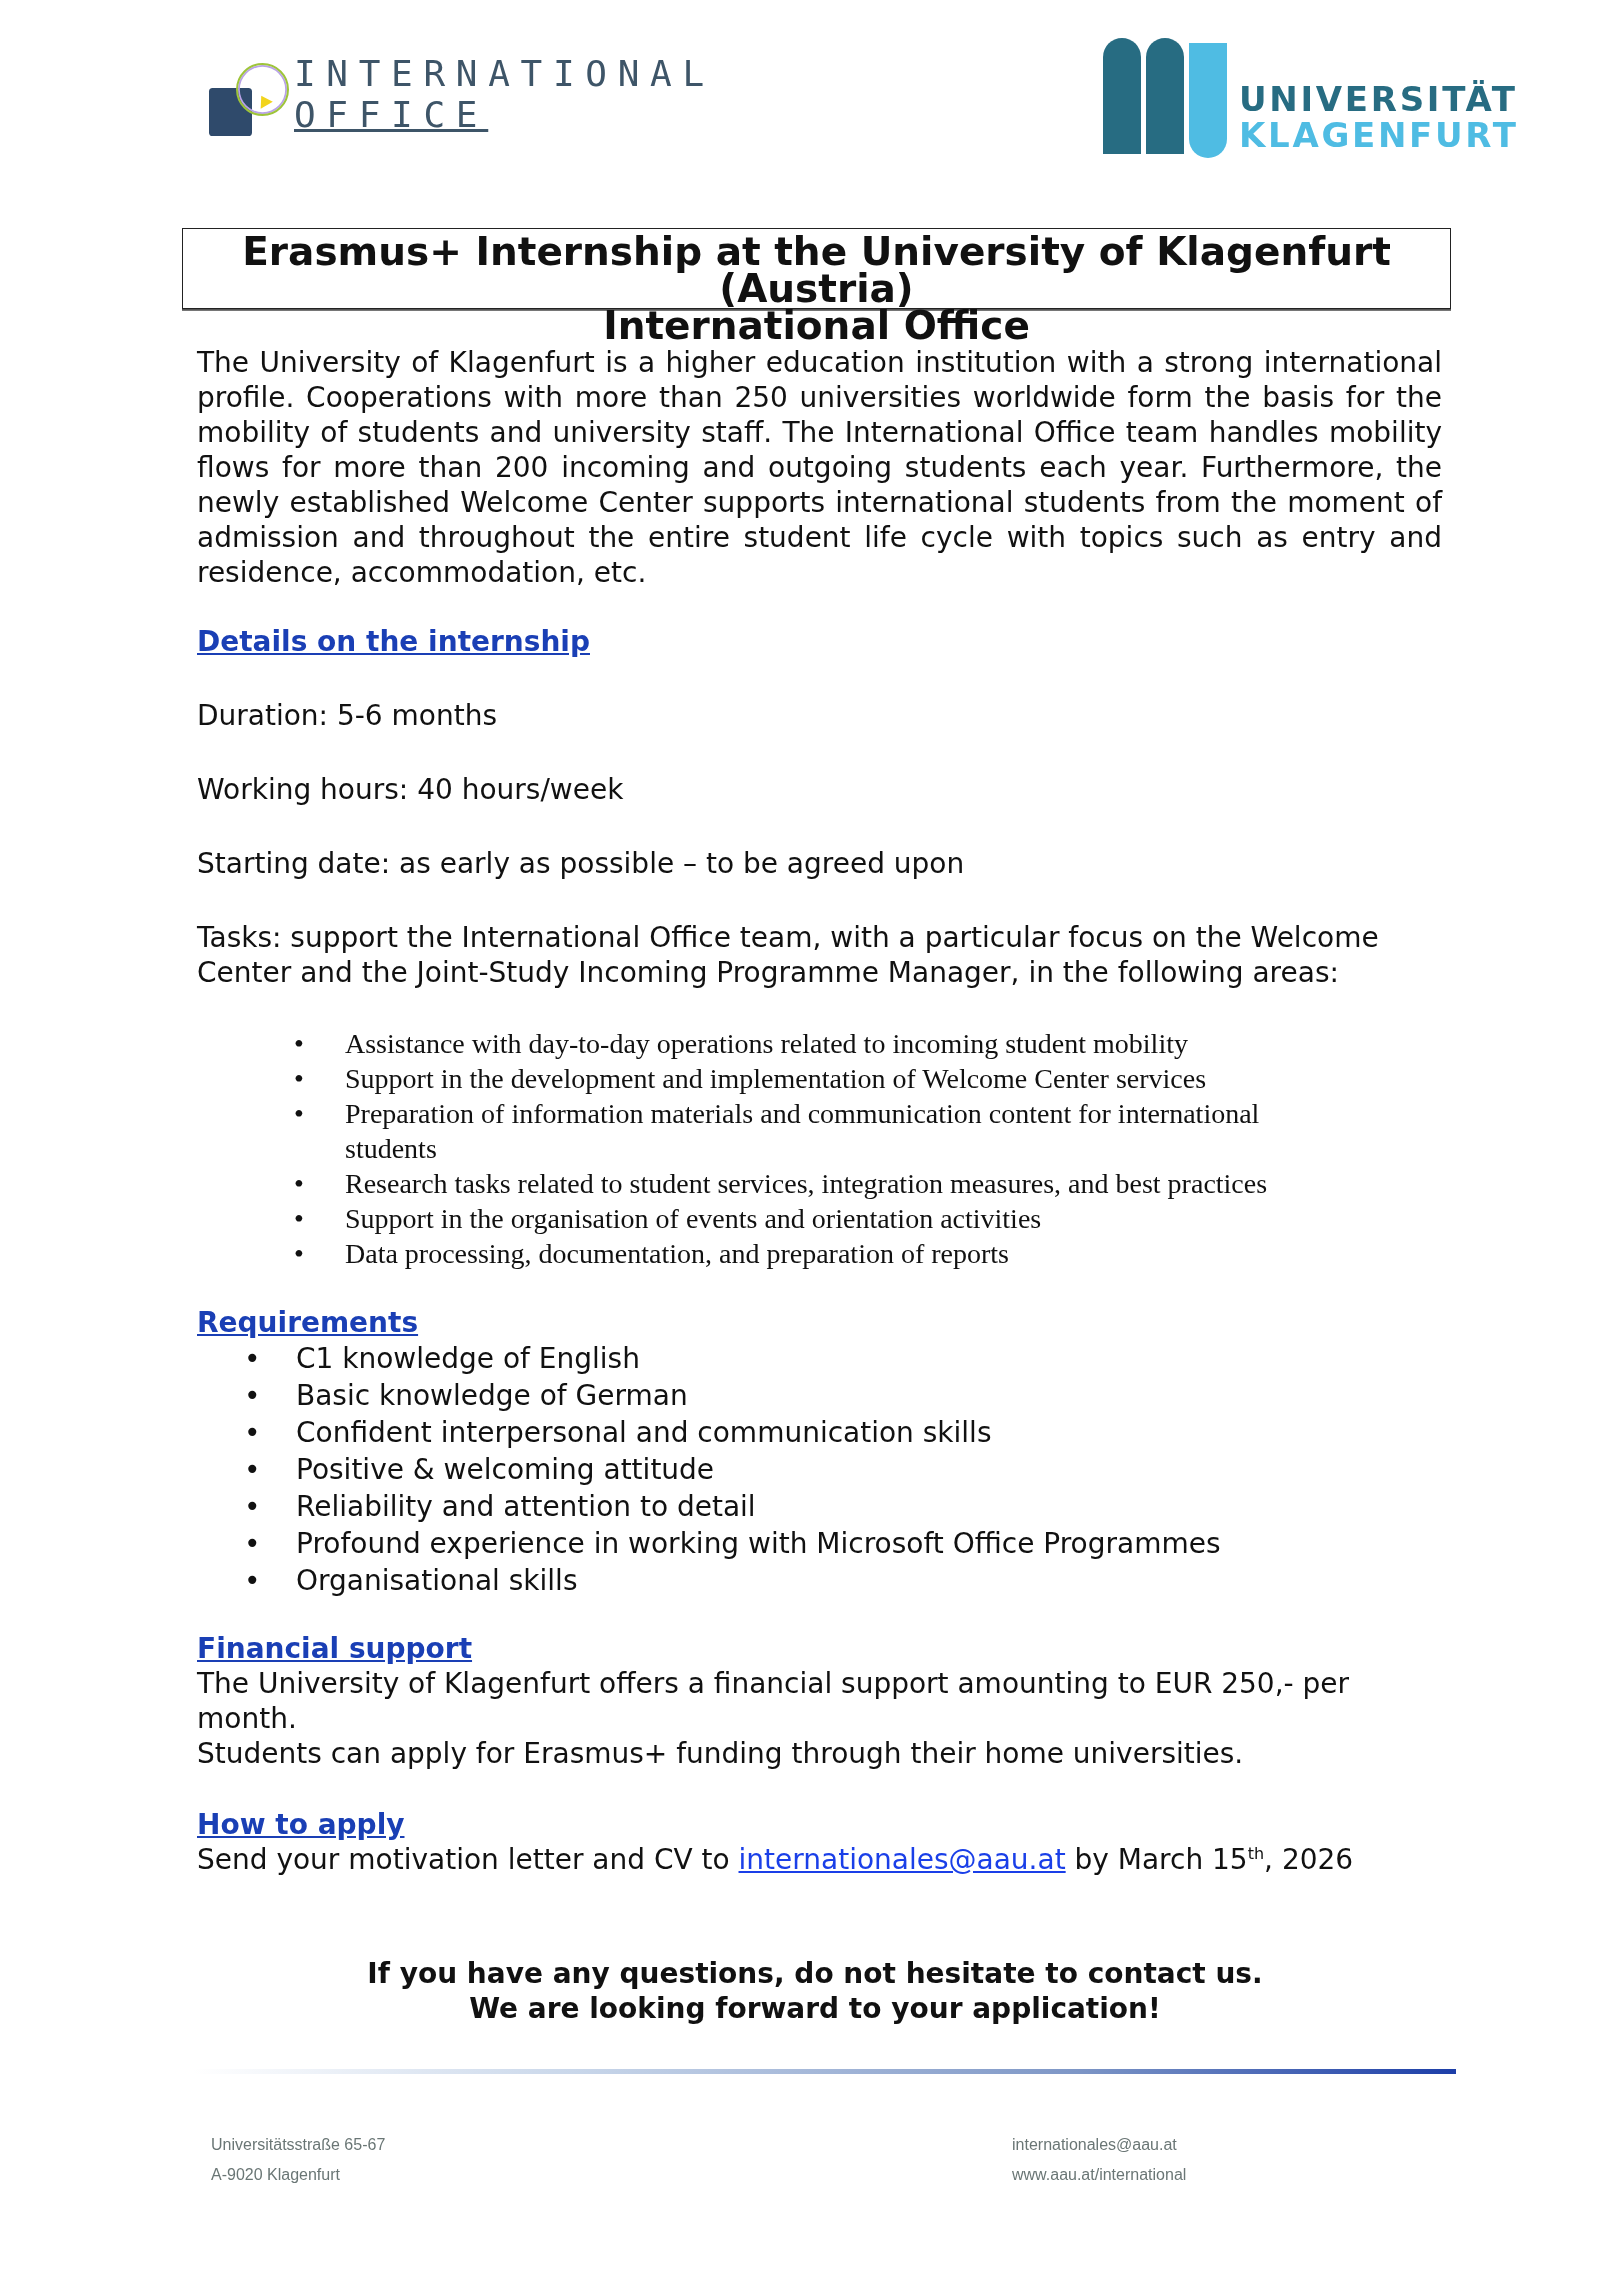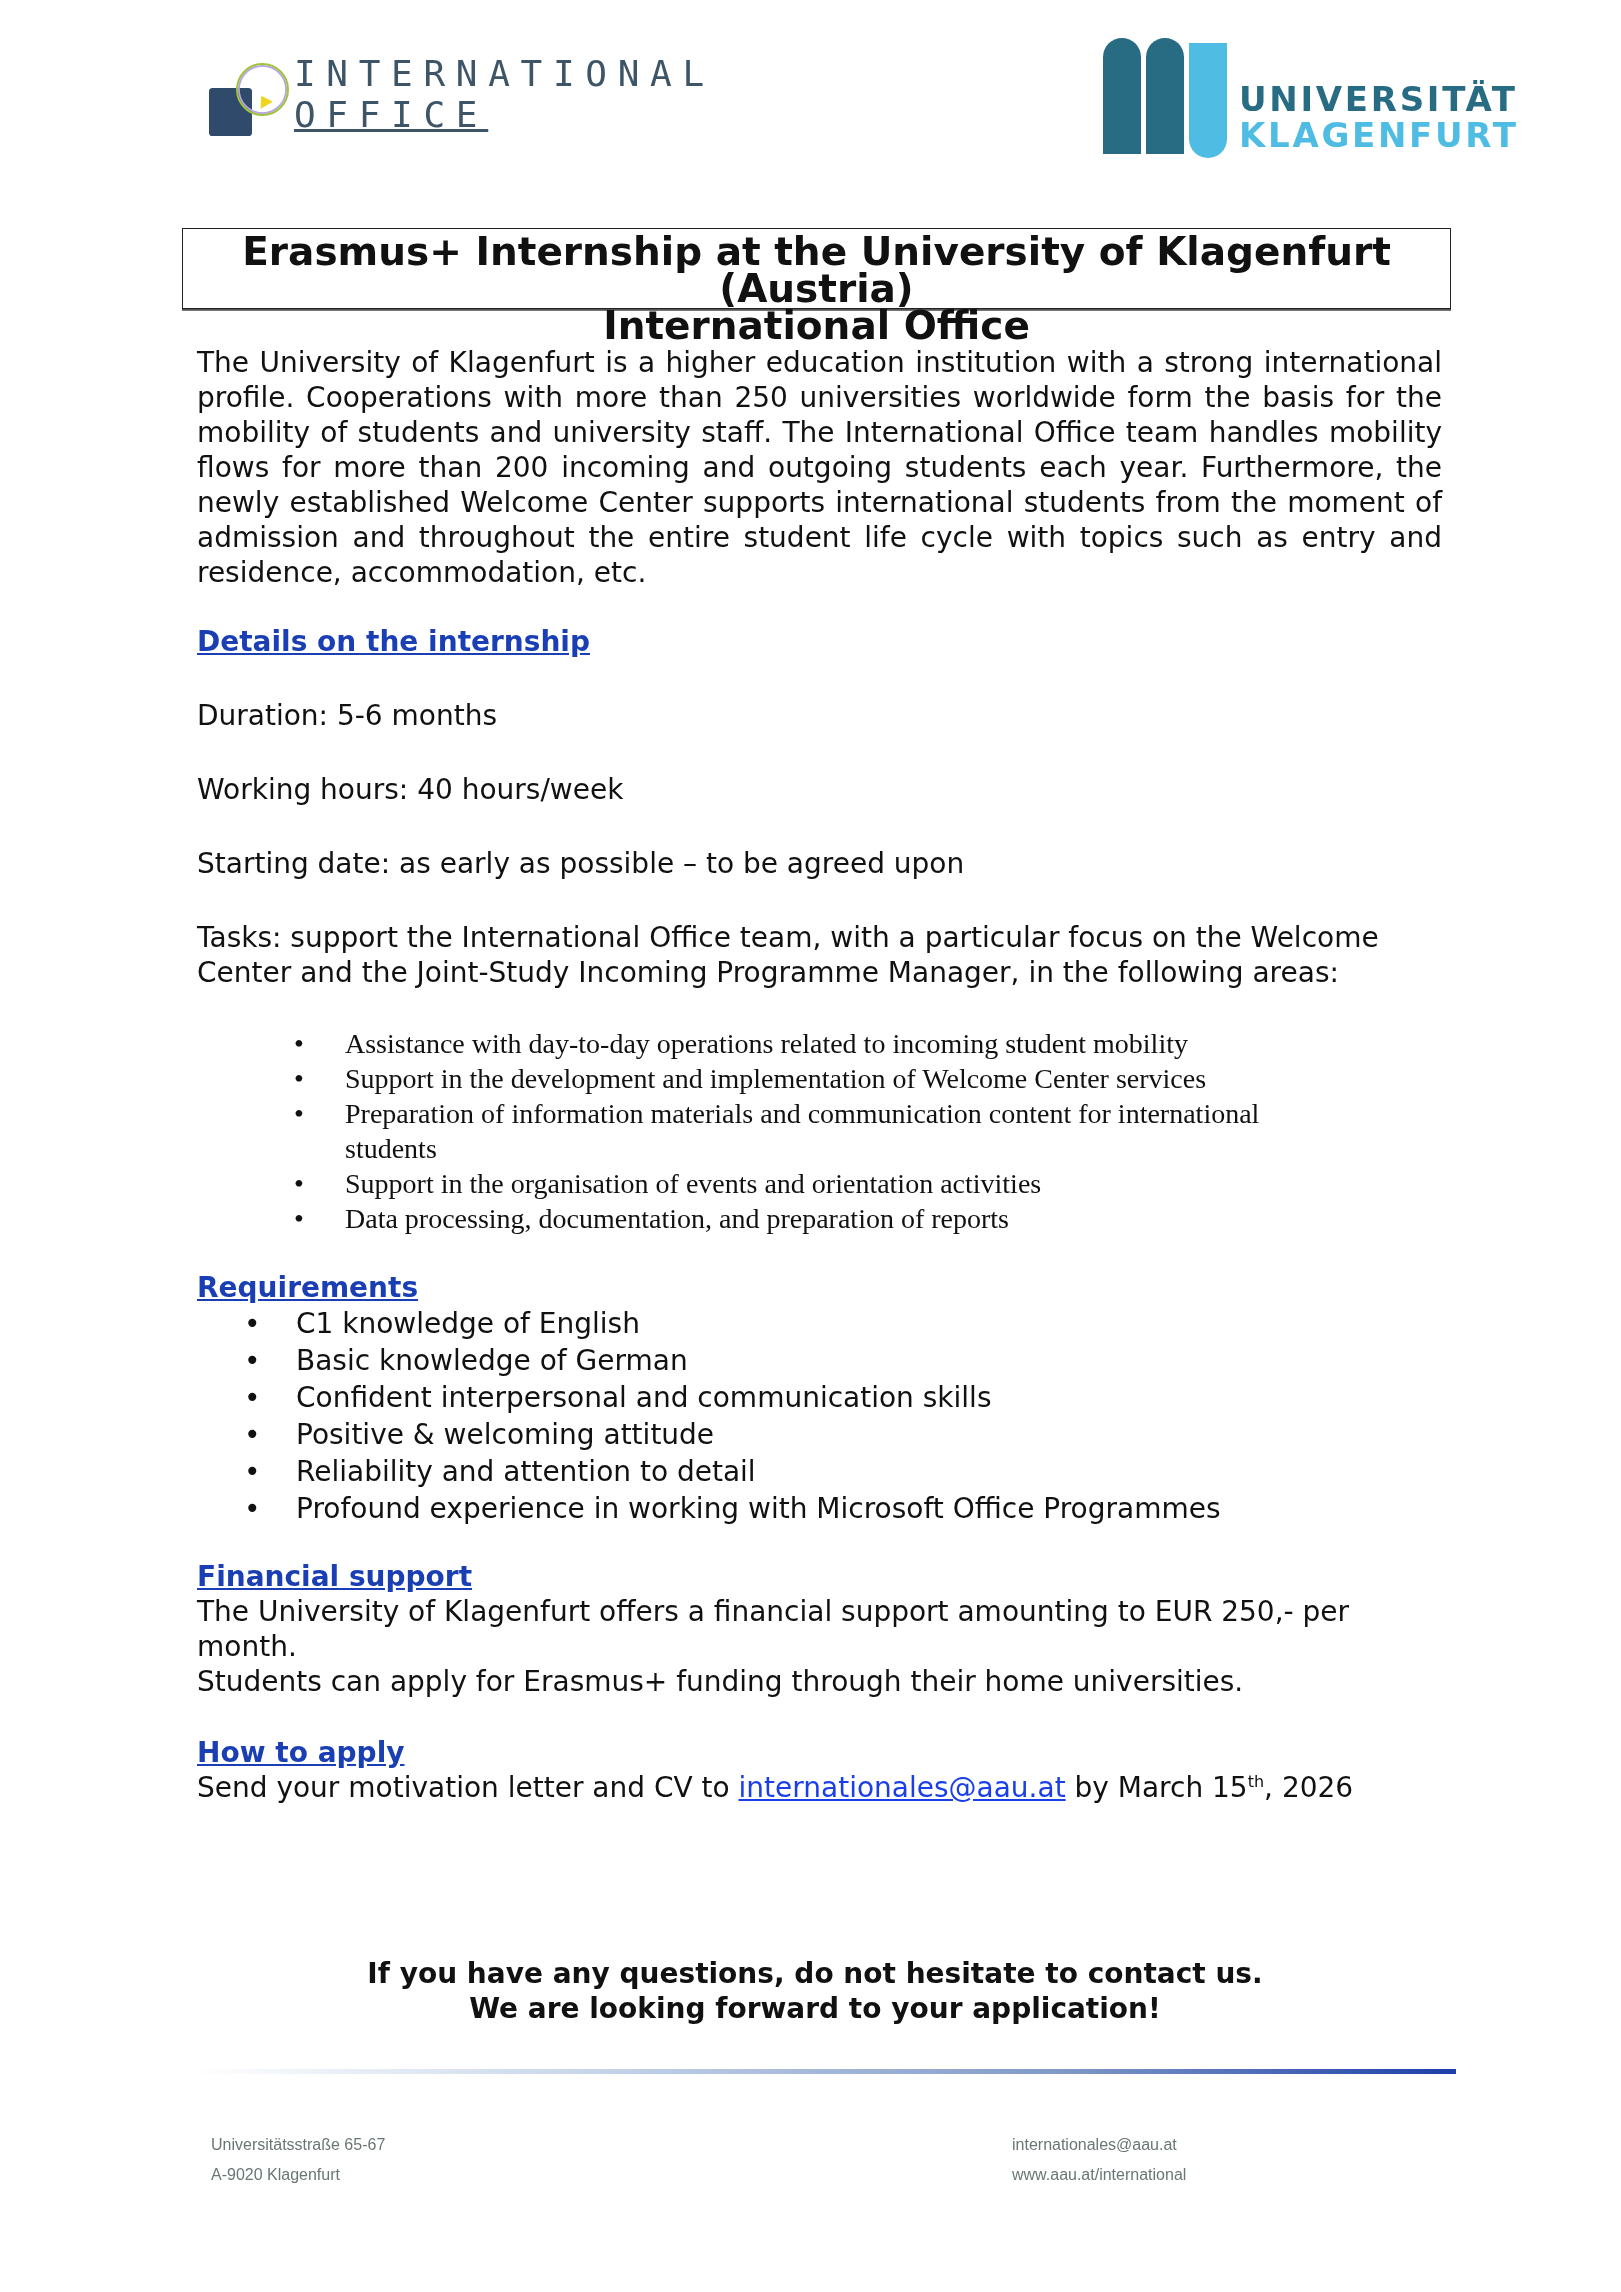--- a/index.html
+++ b/index.html
@@ -108,34 +108,36 @@
   </div>
   <p class="detail">Duration: 5-6 months</p>
   <p class="detail">Working hours: 40 hours/week</p>
   <p class="detail">Starting date: as early as possible – to be agreed upon</p>
   <p class="detail">Tasks: support the International Office team, with a particular focus on the Welcome Center and the Joint-Study Incoming Programme Manager, in the following areas:</p>
 
   <ul class="tasks-list">
     <li>Assistance with day-to-day operations related to incoming student mobility</li>
     <li>Support in the development and implementation of Welcome Center services</li>
     <li style="padding-right:116px">Preparation of information materials and communication content for international students</li>
+    <li style="padding-right:116px">Research tasks related to student services, integration measures, and best practices</li>
     <li>Support in the organisation of events and orientation activities</li>
     <li>Data processing, documentation, and preparation of reports</li>
   </ul>
 
   <div style="margin-top:34px">
     <span class="section-link">Requirements</span>
   </div>
   <ul class="req-list">
     <li>C1 knowledge of English</li>
     <li>Basic knowledge of German</li>
     <li>Confident interpersonal and communication skills</li>
     <li>Positive &amp; welcoming attitude</li>
     <li>Reliability and attention to detail</li>
     <li>Profound experience in working with Microsoft Office Programmes</li>
+    <li>Organisational skills</li>
   </ul>
 
   <div style="margin-top:32px">
     <span class="section-link">Financial support</span>
   </div>
   <p>The University of Klagenfurt offers a financial support amounting to EUR 250,- per month.</p>
   <p>Students can apply for Erasmus+ funding through their home universities.</p>
 
   <div style="margin-top:36px">
     <span class="section-link">How to apply</span>

